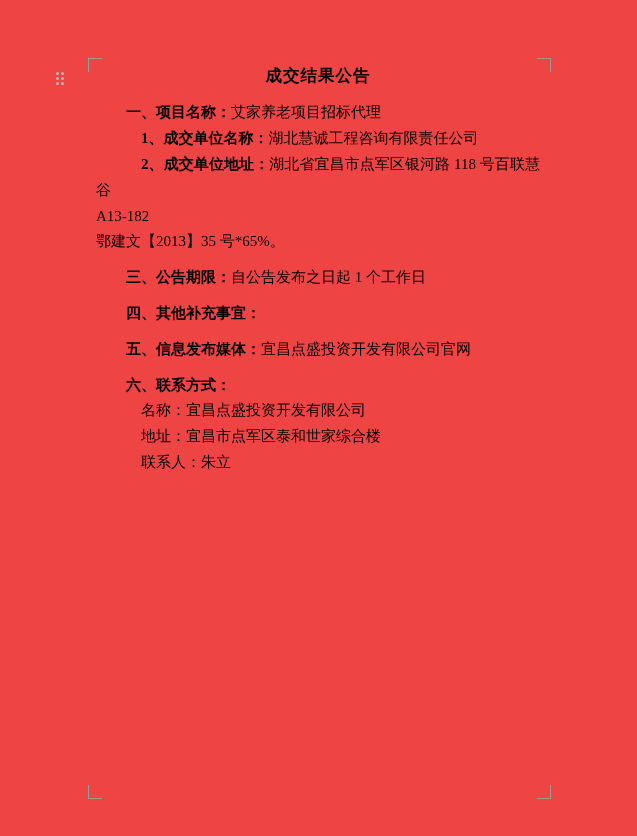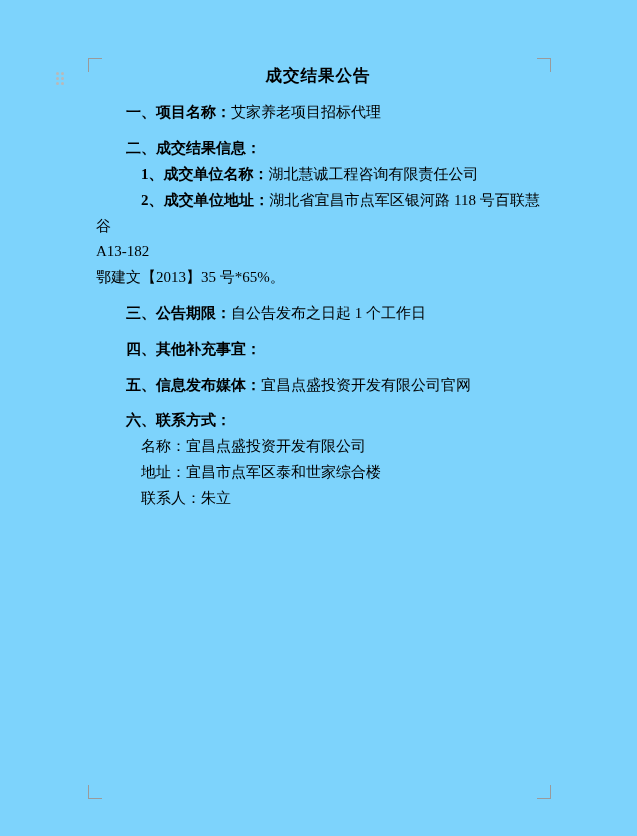--- a/index.html
+++ b/index.html
@@ -11,21 +11,21 @@
     width: 637px;
     height: 836px;
     background: #ffffff;
     font-family: "Liberation Serif", "DejaVu Serif", serif;
     overflow: hidden;
   }
   .page {
     position: relative;
     width: 637px;
     height: 836px;
-    background: #7dd3fc;
+    background: #ef4444;
   }
   
   .mark {
     position: absolute;
     width: 14px;
     height: 14px;
     pointer-events: none;
   }
   .mark.tl { left: 88px; top: 58px; border-left: 1px solid #9a9a9a; border-top: 1px solid #9a9a9a; }
   .mark.tr { left: 537px; top: 58px; border-right: 1px solid #9a9a9a; border-top: 1px solid #9a9a9a; }
@@ -127,21 +127,20 @@
   <div class="mark tr"></div>
   <div class="mark bl"></div>
   <div class="mark br"></div>
 
   <div class="doc">
 
     <p class="title">成交结果公告</p>
 
     <p class="lvl1"><span>一、项目名称：</span><span class="inline-normal">艾家养老项目招标代理</span></p>
 
-    <p class="lvl1"><span>二、成交结果信息：</span></p>
 
     <p class="lvl2"><span>1、成交单位名称：</span><span class="val">湖北慧诚工程咨询有限责任公司</span></p>
 
     <p class="lvl2"><span>2、成交单位地址：</span><span class="val">湖北省宜昌市点军区银河路 118 号百联慧谷</span></p>
     <p class="cont">A13-182</p>
 
     <p class="cont">鄂建文【2013】35 号*65%。</p>
 
     <p class="lvl1"><span>三、公告期限：</span><span class="inline-normal">自公告发布之日起 1 个工作日</span></p>
 

